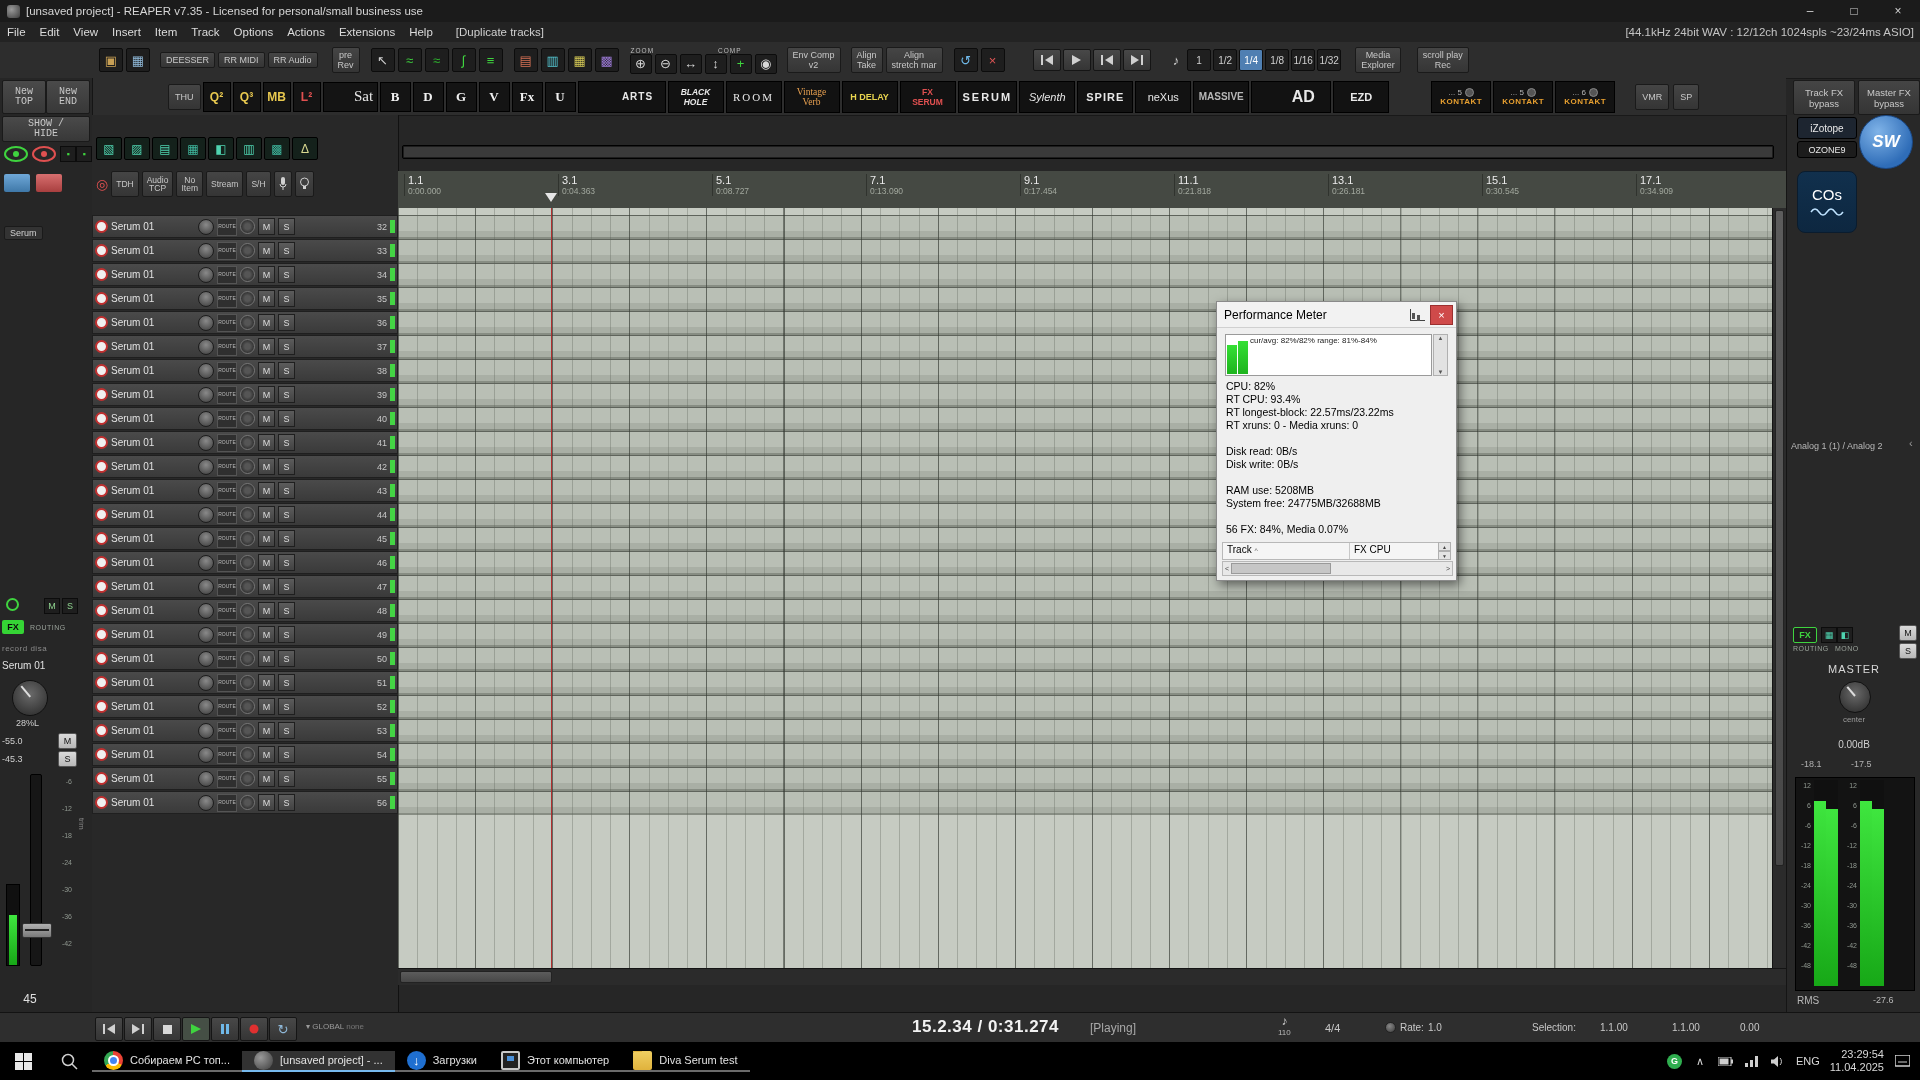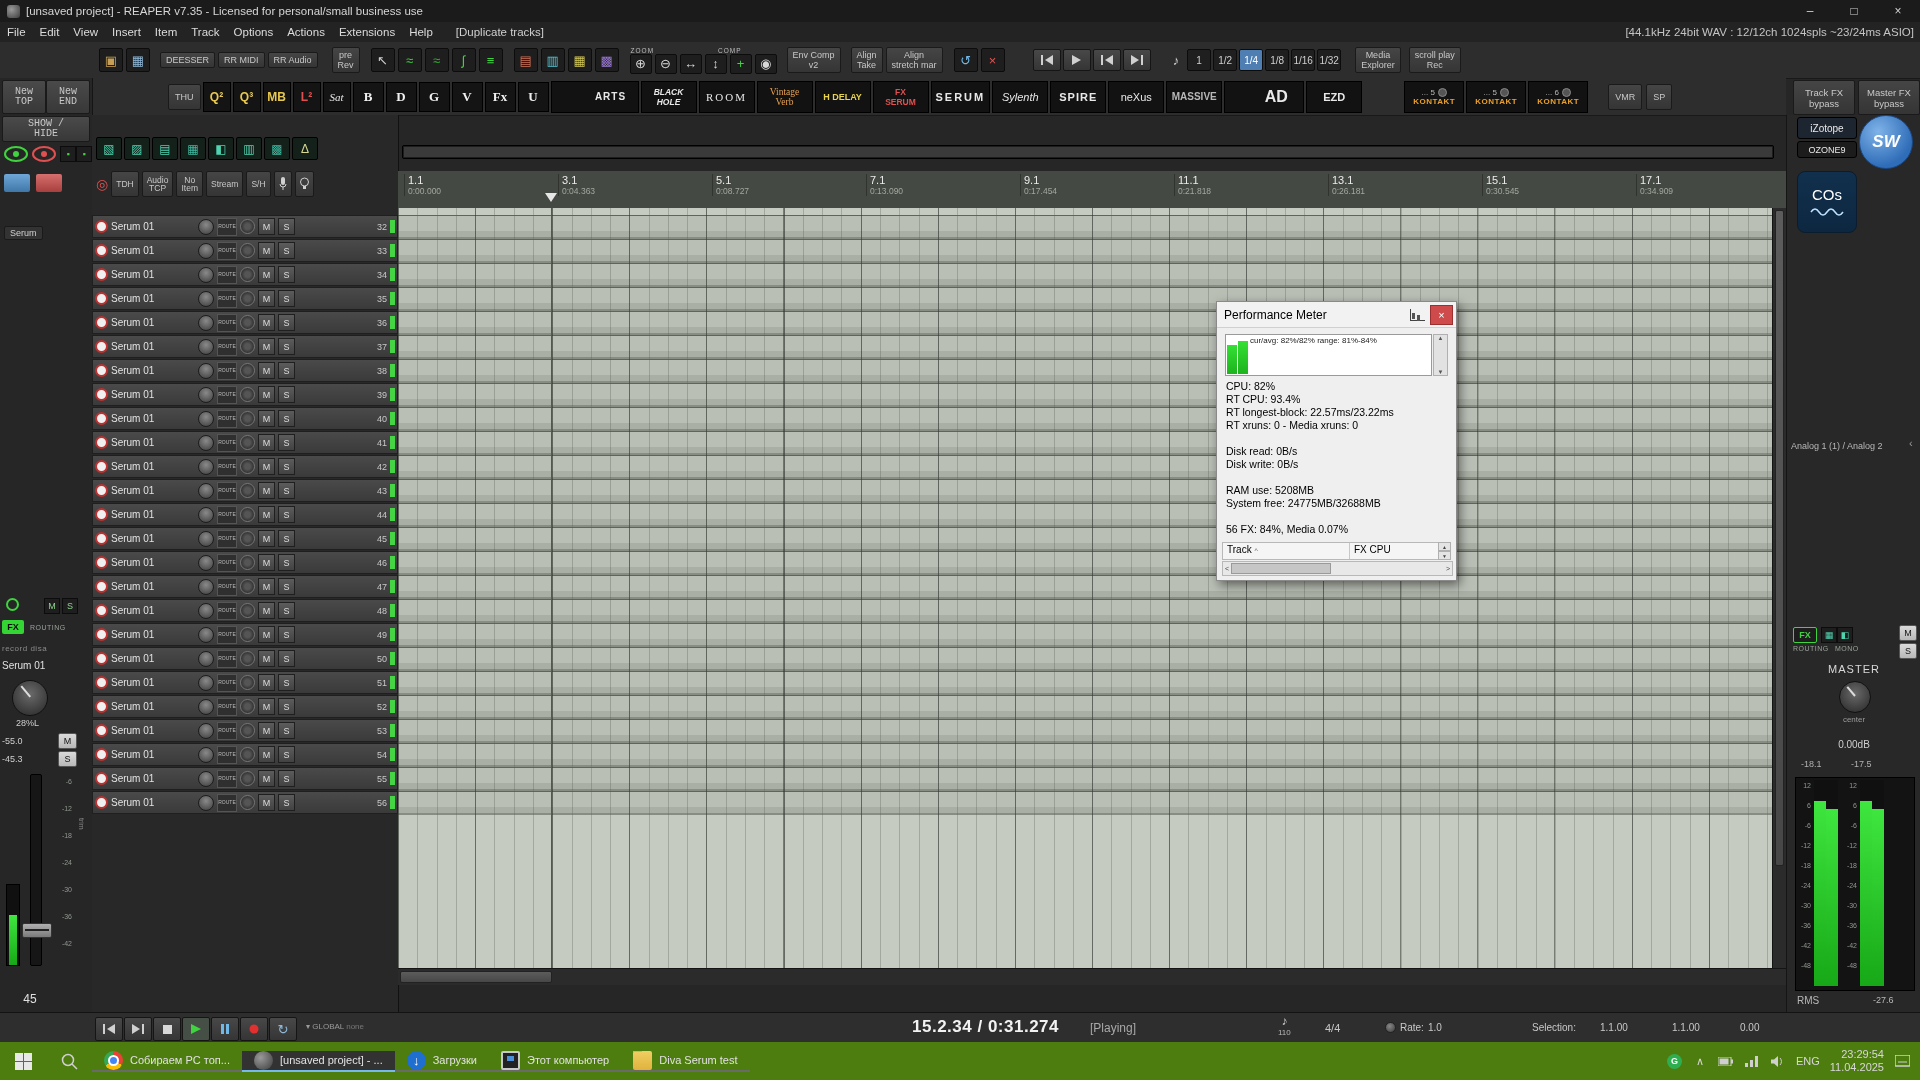--- a/index.html
+++ b/index.html
@@ -29,21 +29,21 @@
   .gridnum{min-width:22px;height:20px;margin-left:2px;background:#1f1f1f;border:1px solid #0c0c0c;color:#cfcfcf;font-size:10px;display:flex;align-items:center;justify-content:center;border-radius:2px;}
   .gridnum.active{background:#4f7fb2;color:#fff;}
   .navbtn{width:26px;height:20px;margin-left:2px;background:linear-gradient(#484848,#353535);border:1px solid #151515;border-radius:2px;display:flex;align-items:center;justify-content:center;}
 
   
   .fxrow{left:92px;top:78px;width:1694px;height:37px;background:#2d2d2d;border-bottom:1px solid #191919;display:flex;align-items:center;}
   .fx-plain{height:24px;padding:0 6px;margin-left:4px;background:linear-gradient(#454545,#353535);border:1px solid #1a1a1a;color:#c8c8c8;font-size:9px;display:flex;align-items:center;border-radius:2px;}
   .fx-gold,.fx-red,.fx-script,.fx-letter{width:26px;height:28px;margin-left:2px;background:#141414;border:1px solid #000;display:flex;align-items:center;justify-content:center;}
   .fx-gold{color:#e8c84f;font-weight:bold;font-size:12px;}
   .fx-red{color:#e05050;font-weight:bold;font-size:12px;}
-  .fx-script{color:#e8e8e8;font-style:italic;font-size:11px;font-family:"Liberation Serif","DejaVu Serif",serif;}
+  .fx-script{color:#e8e8e8;font-size:15px;font-family:"Liberation Serif","DejaVu Serif",serif;padding-left:27px;}
   .fx-letter{color:#f0f0f0;font-weight:bold;font-size:13px;width:29px;font-family:"Liberation Serif","DejaVu Serif",serif;}
   .fx-badge{height:30px;min-width:46px;padding:0 4px;margin-left:2px;background:#121212;border:1px solid #000;color:#e8e8e8;display:flex;align-items:center;justify-content:center;text-align:center;font-size:10px;white-space:pre-line;line-height:10px;}
   .fx-arts{font-weight:bold;letter-spacing:1px;padding-left:36px;}
   .fx-bh{font-style:italic;font-weight:bold;font-size:8.5px;}
   .fx-room{font-family:"Liberation Serif","DejaVu Serif",serif;letter-spacing:2px;font-size:11px;}
   .fx-vv{color:#e8a050;font-family:"Liberation Serif","DejaVu Serif",serif;font-size:9.5px;}
   .fx-hd{color:#e8d44f;font-weight:bold;font-size:9px;}
   .fx-fxs{color:#e05050;font-weight:bold;font-size:8.5px;}
   .fx-serum{font-weight:bold;letter-spacing:2px;font-size:11px;}
   .fx-syl{font-style:italic;font-size:11px;}
@@ -139,21 +139,21 @@
   .pm-hthumb{width:98px;height:9px;background:#c6c6c6;border:1px solid #9a9a9a;margin-left:2px;}
 
   
   .transport{left:0;top:1012px;width:1920px;height:30px;background:#2e2e2e;border-top:1px solid #131313;}
   .tpbtn{position:absolute;top:4px;width:26px;height:22px;background:linear-gradient(#484848,#353535);border:1px solid #151515;border-radius:2px;display:flex;align-items:center;justify-content:center;}
   .tpbtn.on{background:#454f45;}
   .bigpos{position:absolute;left:912px;top:4px;font-size:17px;font-weight:bold;color:#f2f2f2;letter-spacing:0.5px;}
   .tptext{position:absolute;font-size:11px;color:#c8c8c8;}
 
   
-  .taskbar{left:0;top:1042px;width:1920px;height:38px;background:#4d7c0f;display:flex;align-items:stretch;z-index:40;}
+  .taskbar{left:0;top:1042px;width:1920px;height:38px;background:#000000;display:flex;align-items:stretch;z-index:40;}
   .tb-slot{width:46px;display:flex;align-items:center;justify-content:center;}
   .tb-app{display:flex;align-items:center;gap:7px;padding:0 12px;max-width:180px;border-bottom:2px solid #6a6a6a;font-size:11px;color:#e2e2e2;white-space:nowrap;overflow:hidden;}
   .tb-app.active{background:#323232;border-bottom-color:#76b9ed;}
   .app-icon{width:19px;height:19px;flex:none;position:relative;border-radius:3px;}
   .icon-chrome{border-radius:50%;background:conic-gradient(#ea4335 0 33%,#fbbc05 33% 66%,#34a853 66% 100%);}
   .icon-chrome::after{content:"";position:absolute;inset:4px;border-radius:50%;background:#4285f4;border:2px solid #fff;}
   .icon-reaper{background:radial-gradient(circle at 35% 35%,#9a9a9a,#3a3a3a);border-radius:50%;}
   .icon-download{background:#1f6fd0;border-radius:50%;}
   .icon-download::after{content:"↓";position:absolute;inset:0;display:flex;align-items:center;justify-content:center;color:#fff;font-size:13px;font-weight:bold;}
   .icon-computer{background:#222;border:2px solid #c8c8c8;border-radius:2px;box-sizing:border-box;}
@@ -310,21 +310,21 @@
     <span class="flex" style="margin-left:6px;">
         <span class="gridnum">1</span>
         <span class="gridnum">1/2</span>
         <span class="gridnum active">1/4</span>
         <span class="gridnum">1/8</span>
         <span class="gridnum">1/16</span>
         <span class="gridnum">1/32</span>
       </span>
     <span class="tbtn pre" style="margin-left:14px;">Media
 Explorer</span>
-    <span class="tbtn pre" style="margin-left:8px;">scroll play
+    <span class="tbtn pre" style="margin-left:16px;">scroll play
 Rec</span>
   </div>
 
   <div class="abs fxrow">
     <span class="flex" style="margin-left:72px;">
         <span class="pre fx-plain">THU</span>
         <span class="pre fx-gold">Q²</span>
         <span class="pre fx-gold">Q³</span>
         <span class="pre fx-gold">MB</span>
         <span class="pre fx-red">L²</span>

